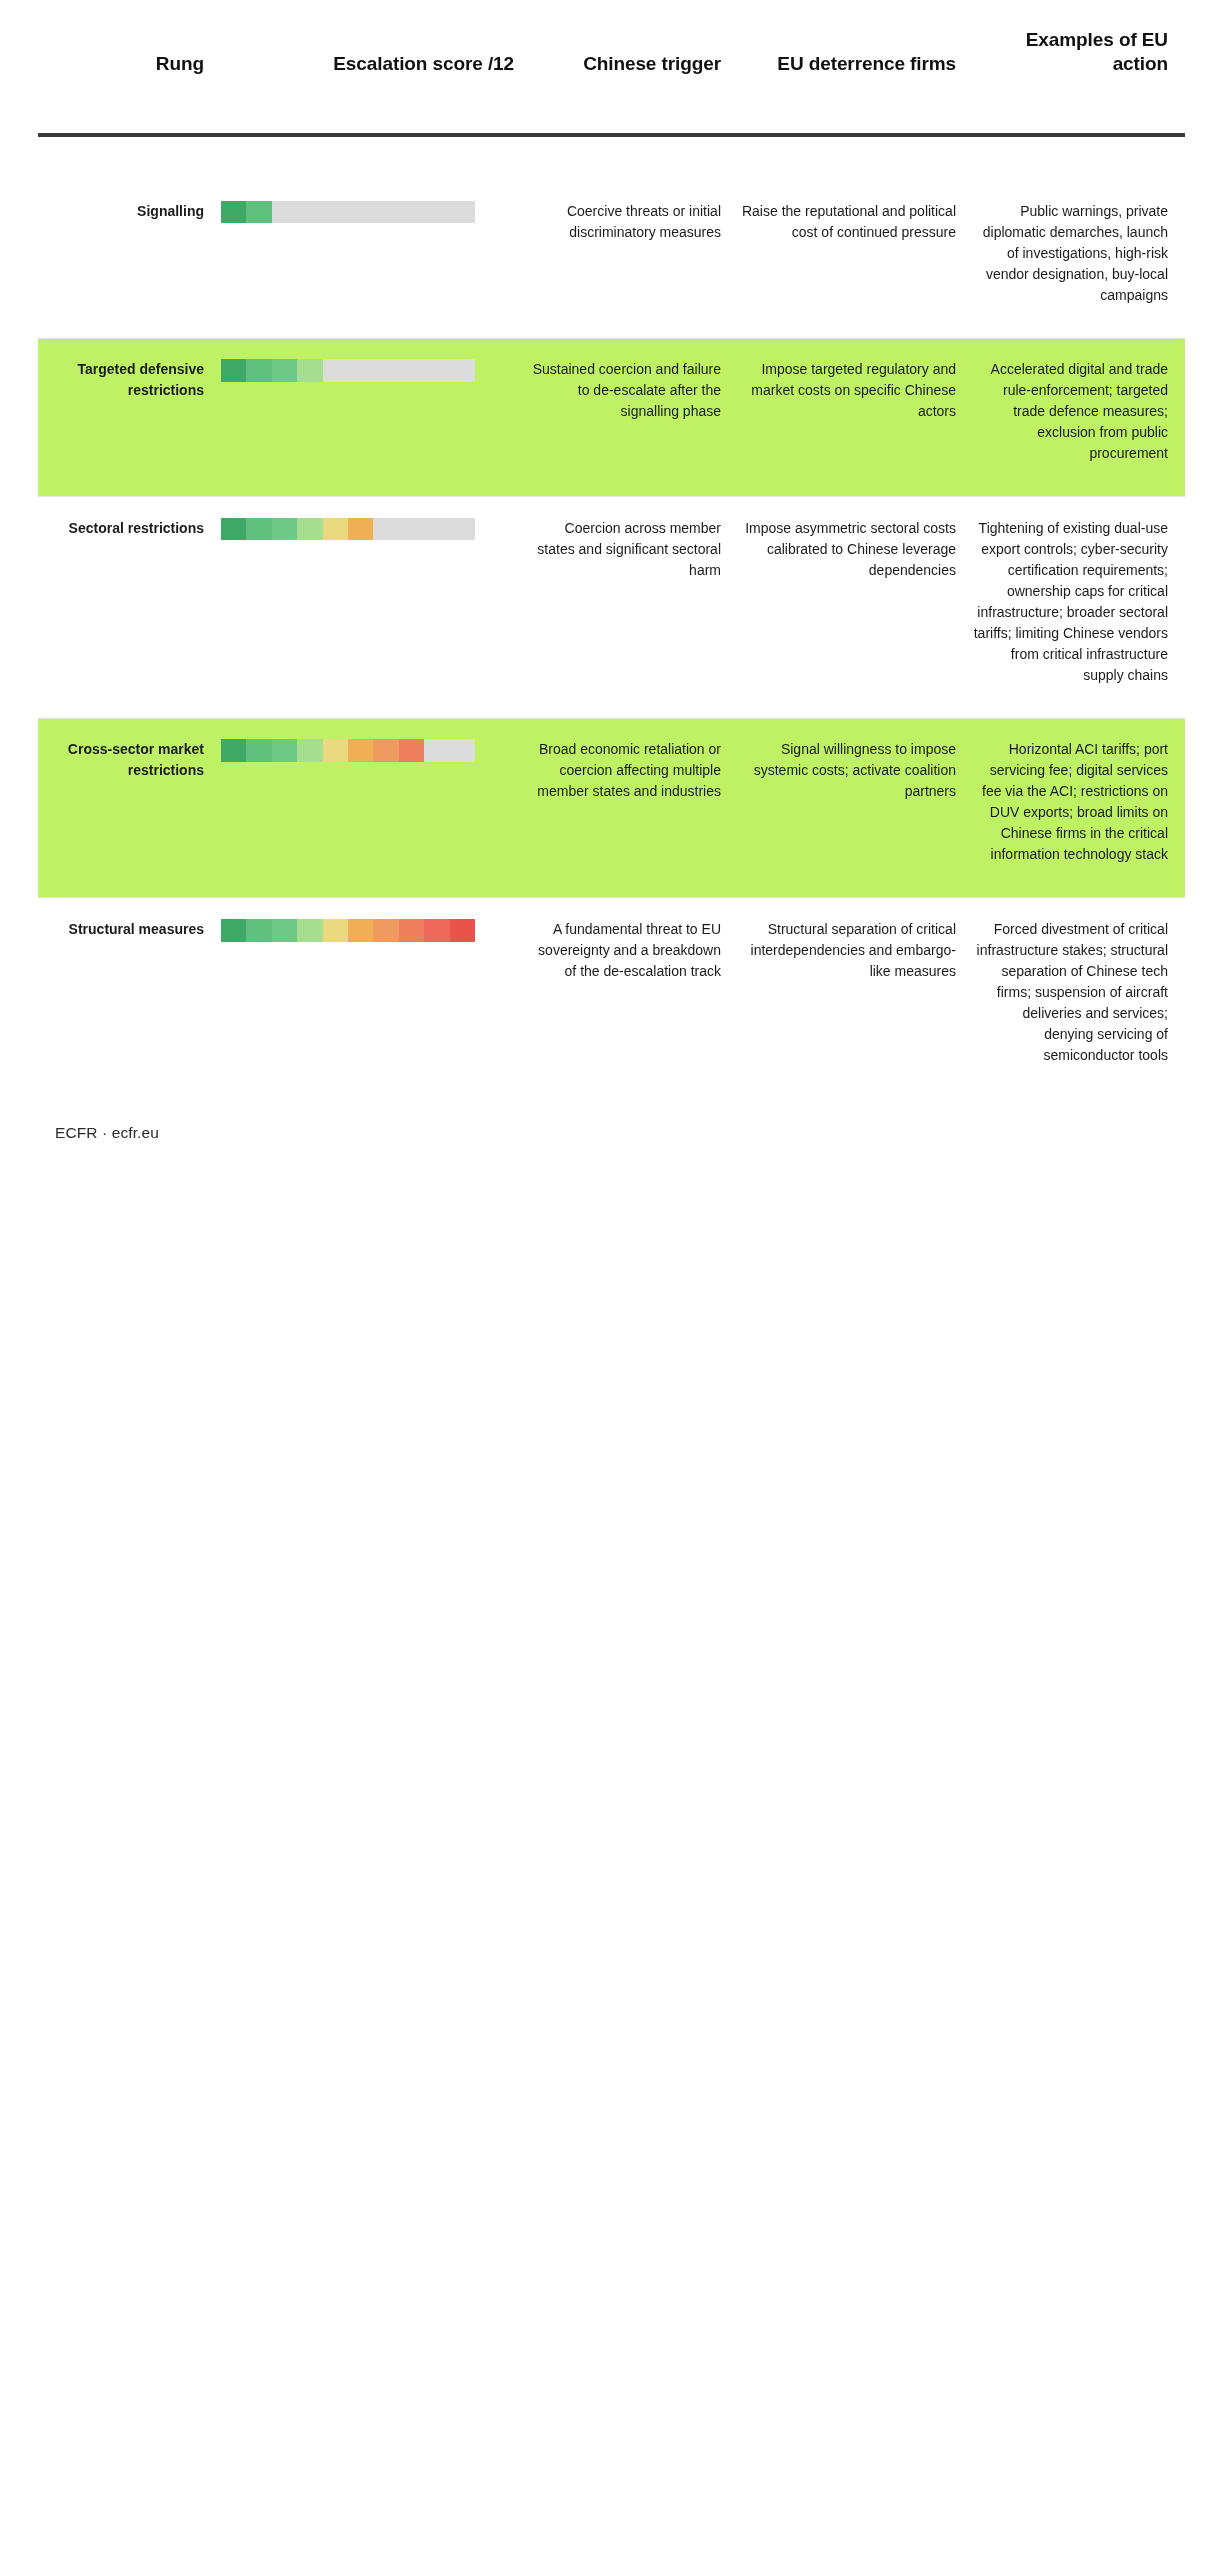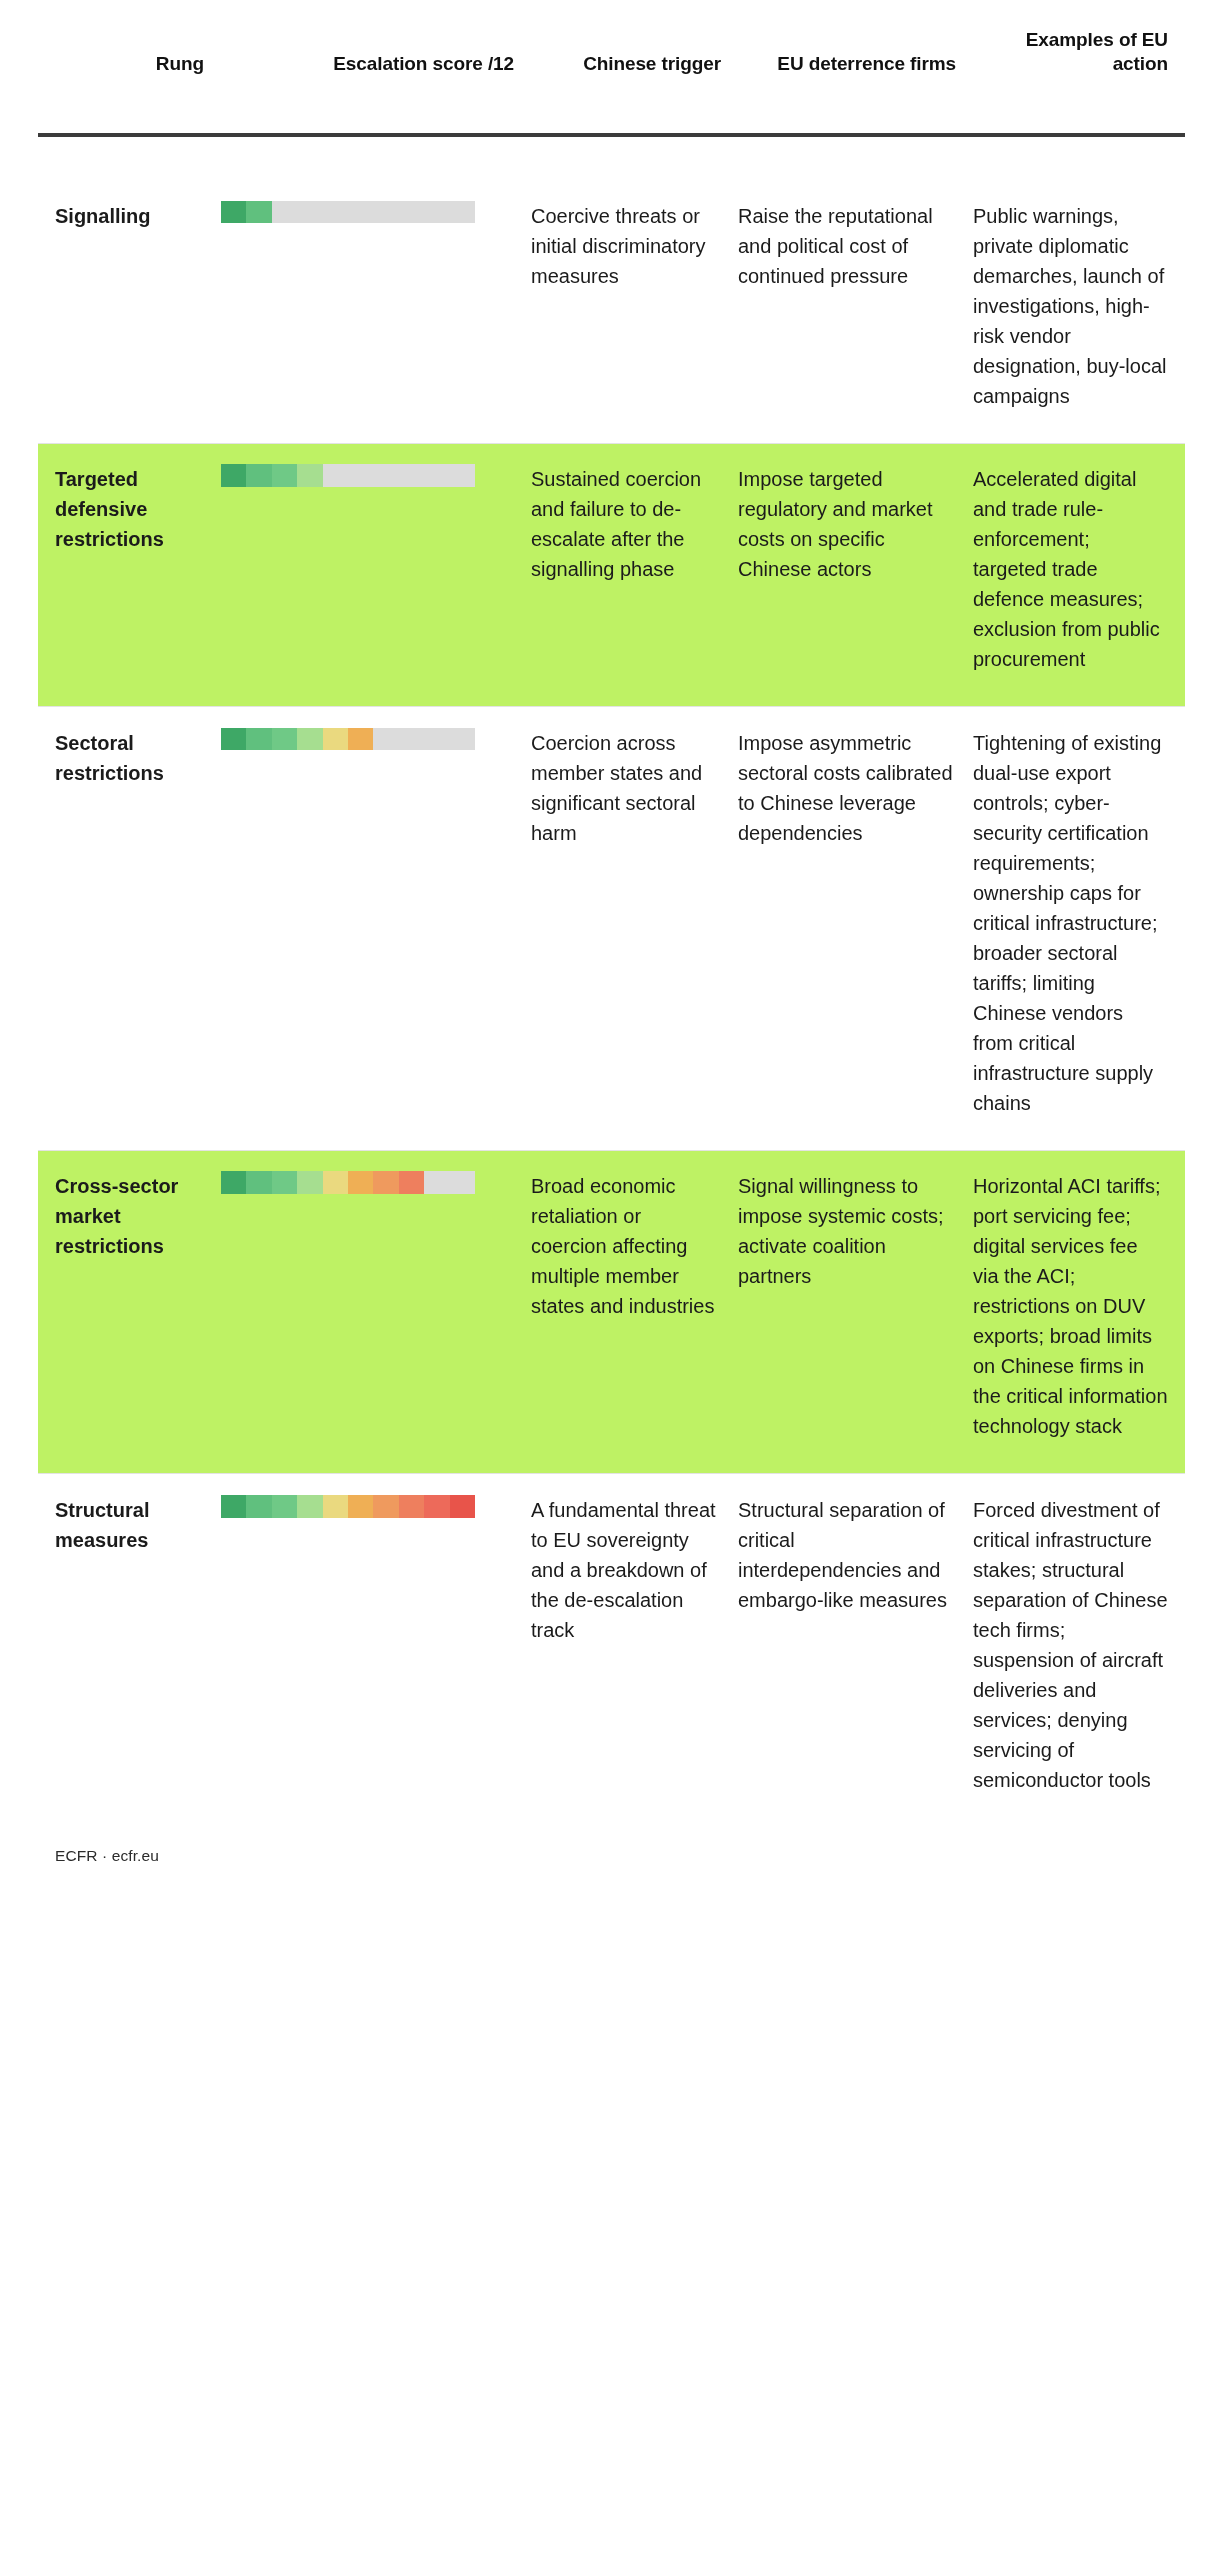--- a/index.html
+++ b/index.html
@@ -49,24 +49,25 @@
     height: 3.8px;
   }
   .header-rule .rule-inner {
     height: 3.8px;
     background: #3b3b3b;
     width: 100%;
   }
 
   tbody tr.data-row td {
     vertical-align: top;
-    font-size: 20px;
+    font-size: 14px;
     line-height: 1.5;
     color: #1b1b1b;
     padding: 20.7px 17px 32px 0;
+    text-align: right;
   }
   tbody tr.data-row td:first-child { padding-left: 17px; }
 
   tbody tr.shaded td { background: #bef264; }
 
   td.cell-rung {
     font-weight: 700;
     font-size: 18px;
     line-height: 1.45;
     color: #111111;
@@ -92,21 +93,21 @@
     height: 0.9px;
     background: transparent;
   }
   .row-sep .sep-inner {
     height: 0.9px;
     background: #e3e3e3;
     width: 100%;
   }
 
   .footer {
-    margin-top: 20px;
+    margin-top: 26px;
     padding: 0 0 0 17px;
     font-size: 15.5px;
     color: #2b2b2b;
     letter-spacing: 0.1px;
   }
 </style>
 </head>
 <body>
 
 <div class="sheet">

